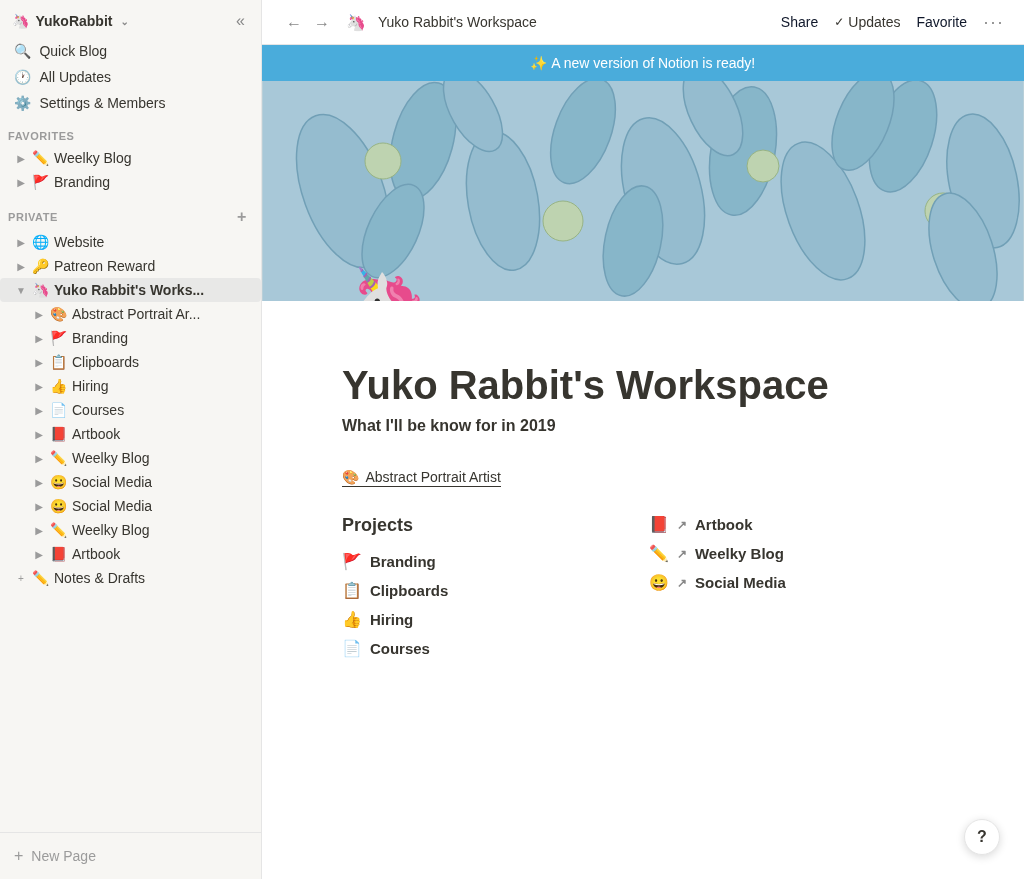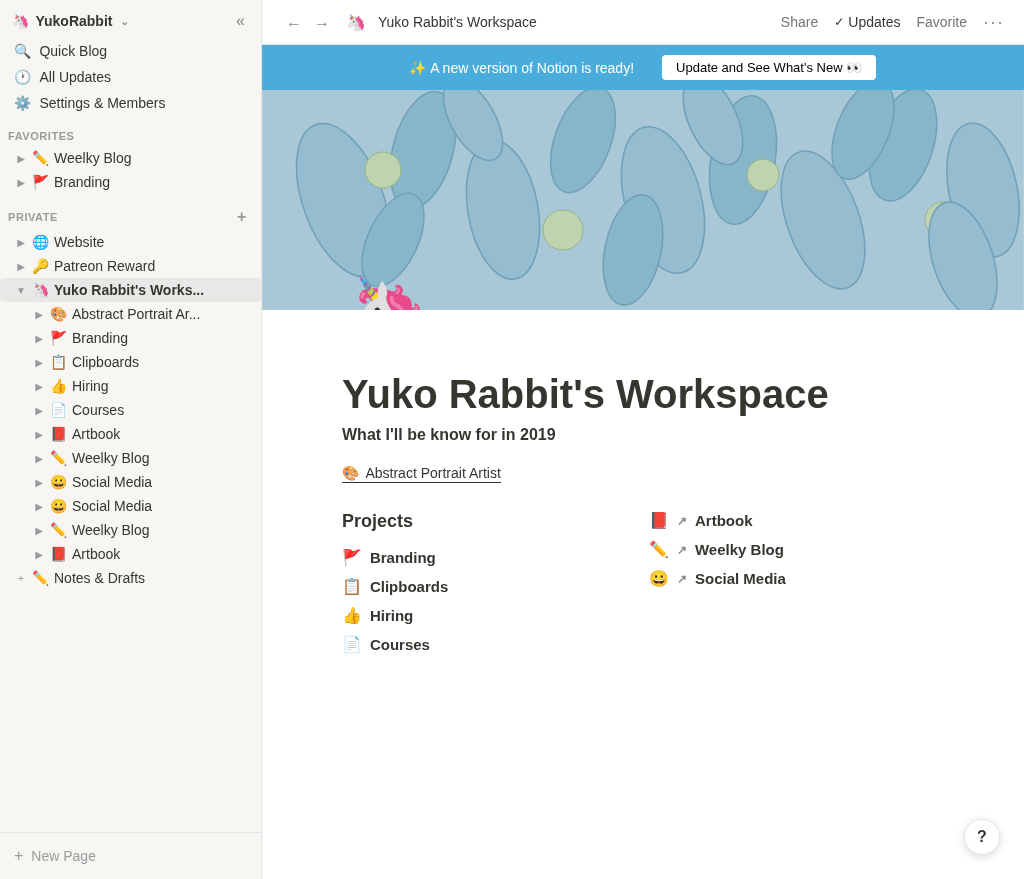--- a/index.html
+++ b/index.html
@@ -124,21 +124,21 @@
       min-height: 45px;
       position: sticky;
       top: 0;
       z-index: 10;
     }
     .topbar-nav { display: flex; gap: 4px; align-items: center; }
     .nav-btn { background: none; border: none; font-size: 16px; color: #888; cursor: pointer; padding: 2px 4px; }
     .page-emoji { font-size: 16px; }
     .page-title-topbar { font-size: 14px; font-weight: 500; color: #37352f; flex: 1; }
     .topbar-actions { display: flex; align-items: center; gap: 16px; margin-left: auto; }
-    .topbar-btn { font-size: 14px; color: #737373; cursor: pointer; background: none; border: none; }
+    .topbar-btn { font-size: 14px; color: #0f172a; cursor: pointer; background: none; border: none; }
     .topbar-updates { display: flex; align-items: center; gap: 4px; font-size: 14px; color: #37352f; cursor: pointer; }
     .topbar-check { color: #37352f; font-size: 12px; }
     .topbar-more { font-size: 18px; color: #888; cursor: pointer; letter-spacing: 1px; }
 
     
     .update-banner {
       background: #4aacdb;
       color: #fff;
       padding: 10px 20px;
       display: flex;
@@ -194,21 +194,21 @@
       font-weight: 700;
       color: #37352f;
       margin-bottom: 8px;
       line-height: 1.2;
     }
 
     .page-subtitle {
       font-size: 16px;
       font-weight: 600;
       color: #37352f;
-      margin-bottom: 20px;
+      margin-bottom: 33px;
     }
 
     .page-link {
       display: inline-flex;
       align-items: center;
       gap: 6px;
       border-bottom: 1px solid #37352f;
       padding-bottom: 1px;
       margin-bottom: 28px;
       cursor: pointer;
@@ -415,21 +415,20 @@
         <span class="topbar-check">✓</span>
         <span>Updates</span>
       </div>
       <button class="topbar-btn">Favorite</button>
       <span class="topbar-more">···</span>
     </div>
   </div>
 
   <div class="update-banner">
     <span>✨ A new version of Notion is ready!</span>
-    <button class="update-btn">Update and See What's New 👀</button>
   </div>
 
   <div class="cover-area">
     <svg class="cover-svg" xmlns="http://www.w3.org/2000/svg" viewBox="0 0 760 220">
       <rect width="760" height="220" fill="#a8c8d8"></rect>
 
       <g fill="none" stroke="#5a8fa8" stroke-width="1.5" opacity="0.7">
 
         <ellipse cx="80" cy="110" rx="40" ry="80" transform="rotate(-20 80 110)" fill="#8db8cc" stroke="#5a8fa8"></ellipse>
         <ellipse cx="160" cy="60" rx="30" ry="60" transform="rotate(15 160 60)" fill="#7aafc4" stroke="#5a8fa8"></ellipse>

